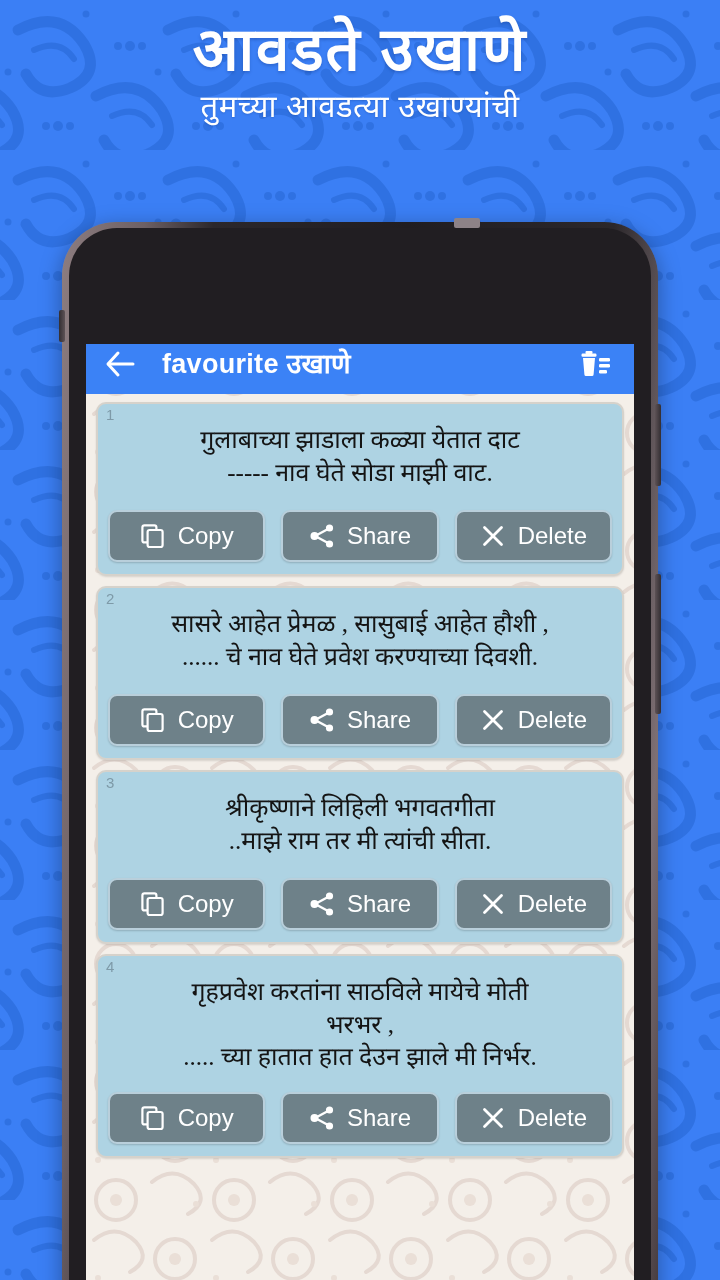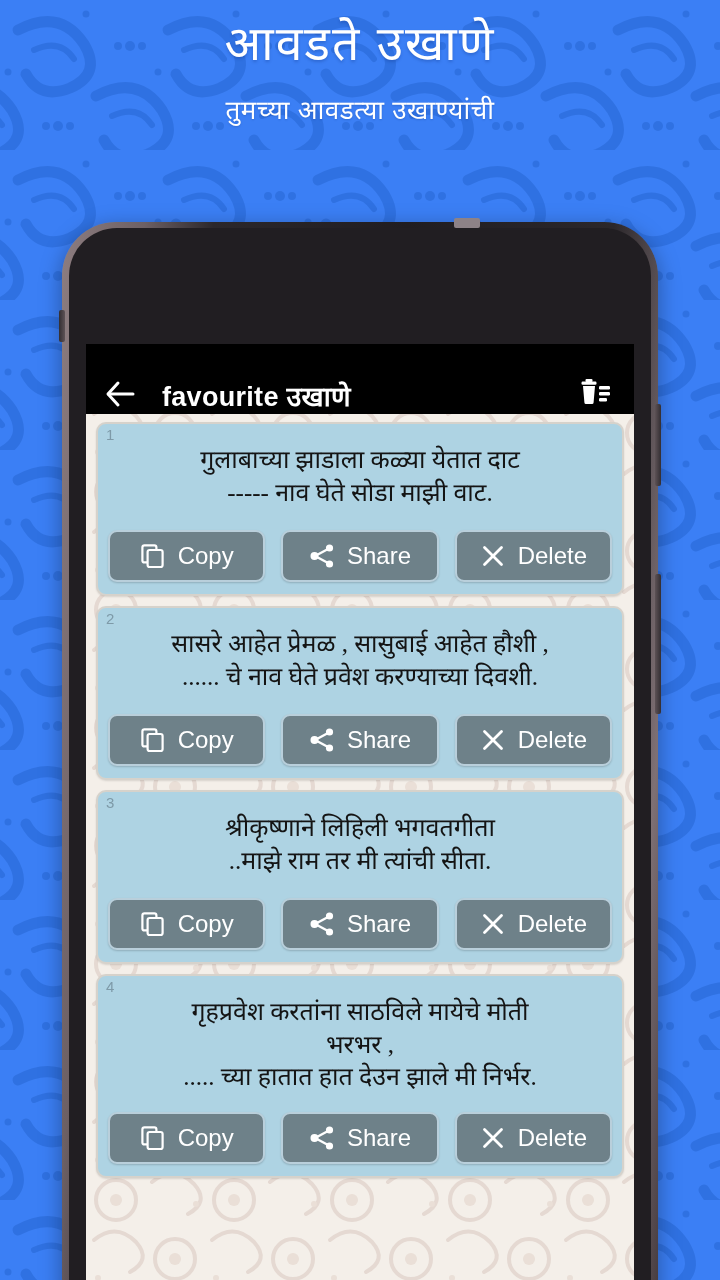--- a/index.html
+++ b/index.html
@@ -29,30 +29,30 @@
   #promo {
     position: absolute;
     top: 0; left: 0;
     width: 720px;
     height: 215px;
     text-align: center;
     z-index: 5;
     padding-top: 18px;
   }
   #promo-title {
-    font-size: 48px;
+    font-size: 60px;
     line-height: 1.08;
     color: #ffffff;
-    font-weight: 400;
+    font-weight: 700;
     letter-spacing: 2px;
     text-shadow: 0 2px 3px rgba(10,40,110,0.25);
   }
   #promo-sub {
-    margin-top: 24px;
-    font-size: 26px;
+    margin-top: 4px;
+    font-size: 31px;
     line-height: 1.28;
     color: #ffffff;
     font-weight: 400;
     letter-spacing: 0.5px;
     text-shadow: 0 1px 2px rgba(10,40,110,0.22);
   }
 
   
   #phone {
     position: absolute;
@@ -144,24 +144,24 @@
   #screen-pattern {
     position: absolute;
     inset: 0;
     background-color: #f4efe9;
   }
   #screen-pattern svg { position: absolute; inset: 0; width: 548px; height: 953px; }
 
   
   #appbar {
     position: relative;
-    height: 70px;
-    background: #000000;
+    height: 50px;
+    background: #3b82f6;
     display: flex;
-    align-items: flex-end;
+    align-items: flex-start;
     padding: 0 18px 0 14px;
     z-index: 3;
   }
   #back-arrow {
     width: 40px; height: 40px;
     display: flex; align-items: center; justify-content: center;
     flex: 0 0 auto;
     cursor: pointer;
   }
   #appbar-title {

